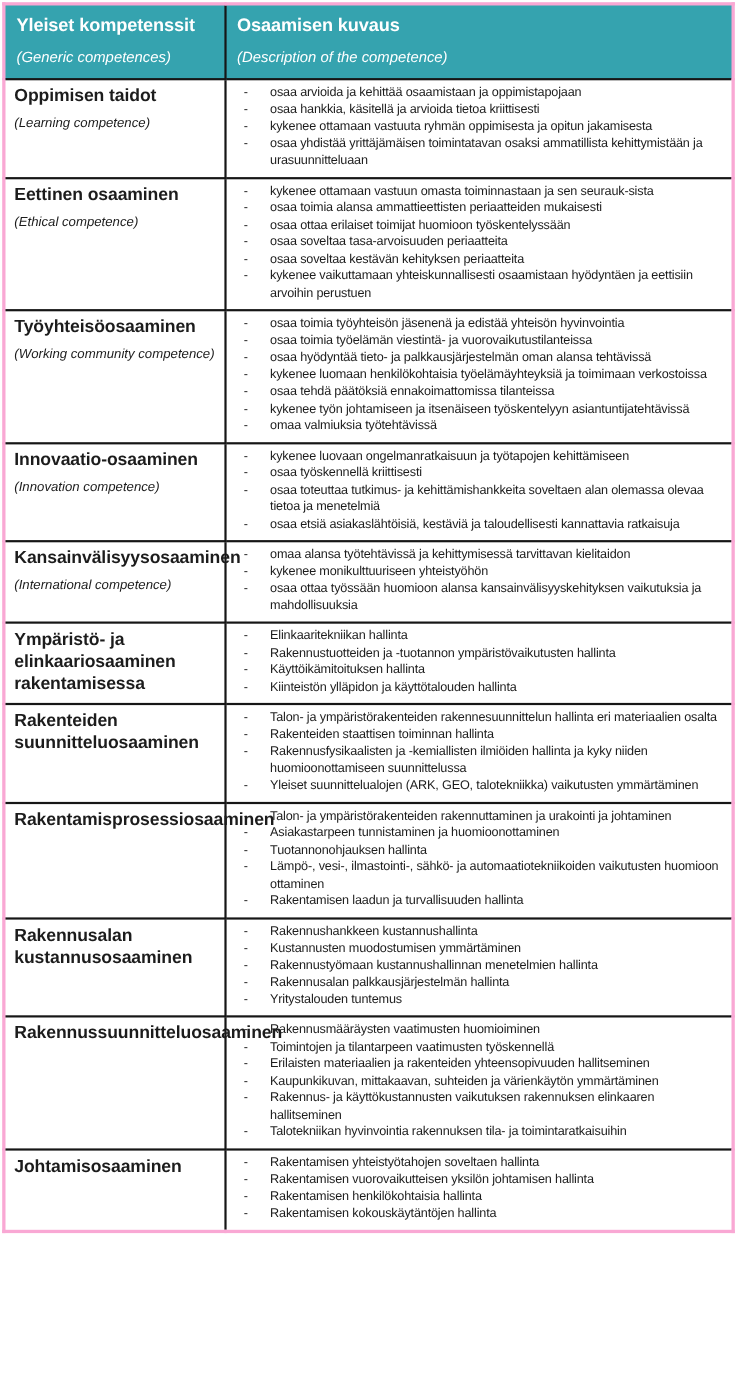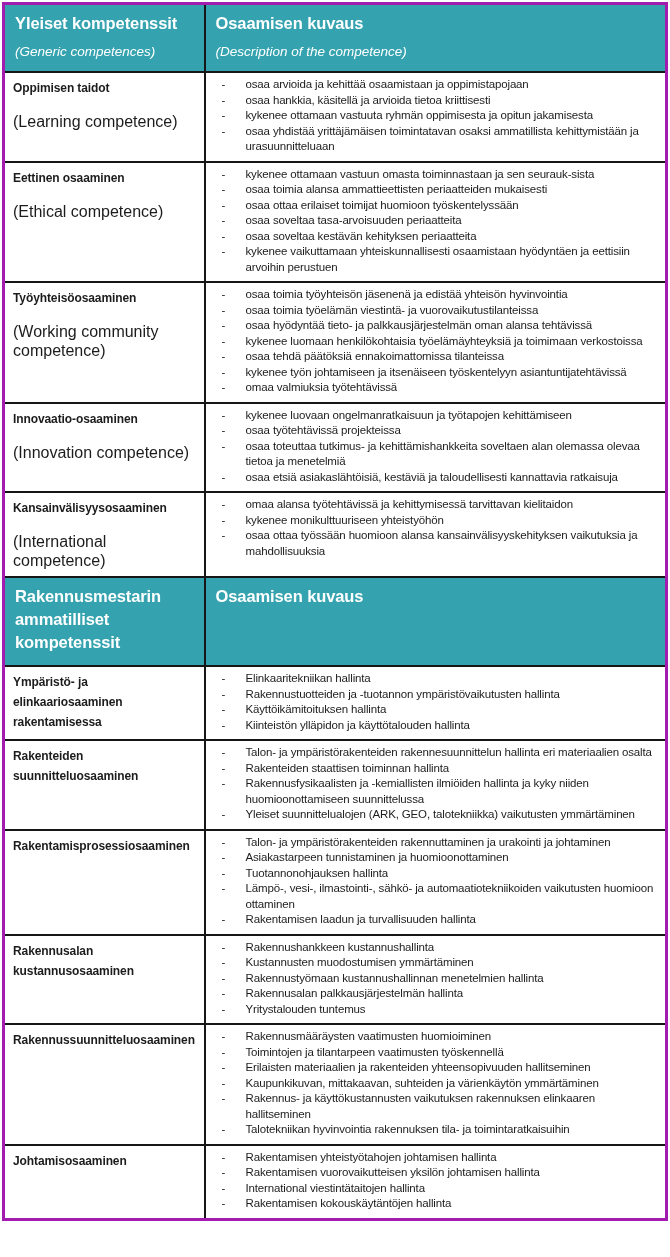--- a/index.html
+++ b/index.html
@@ -13,21 +13,21 @@
     width: 670px;
     min-height: 1257px;
     box-sizing: border-box;
     padding: 2px;
     background: #ffffff;
   }
   table.comp-table {
     width: 100%;
     border-collapse: collapse;
     table-layout: fixed;
-    border: 3px solid #a21caf;
+    border: 3px solid #f9a8d4;
   }
   table.comp-table td {
     border: 2px solid #161616;
     vertical-align: top;
     padding: 0;
   }
   
   tr.head-row td {
     background: var(--header-bg, #35a3af);
     color: var(--header-text, #ffffff);
@@ -42,29 +42,30 @@
   .h-sub {
     font-size: 13.5px;
     font-weight: 400;
     font-style: italic;
     margin-top: 9px;
     line-height: 16px;
   }
   
   .label-inner { padding: 5px 6px 6px 8px; }
   .r-title {
-    font-size: 12px;
+    font-size: 16px;
     font-weight: 700;
     line-height: 20px;
     letter-spacing: -0.1px;
   }
   .r-sub {
-    font-size: 16px;
+    font-size: 12px;
+    font-style: italic;
     line-height: 19px;
-    margin-top: 14px;
+    margin-top: 4px;
   }
   .desc ul {
     list-style: none;
     margin: 0;
     padding: 4px 6px 6px 0;
   }
   .desc li {
     position: relative;
     padding-left: 40px;
     font-size: 11.5px;
@@ -157,51 +158,39 @@
         <tr class="comp-row">
           <td class="label">
             <div class="label-inner">
               <div class="r-title">Innovaatio-osaaminen</div>
               <div class="r-sub">(Innovation competence)</div>
             </div>
           </td>
           <td class="desc">
             <ul>
               <li><span class="dash">-</span><span class="li-text">kykenee luovaan ongelmanratkaisuun ja työtapojen kehittämiseen</span></li>
-              <li><span class="dash">-</span><span class="li-text">osaa työtehtävissä projekteissa</span></li>
+              <li><span class="dash">-</span><span class="li-text">osaa työskennellä kriittisesti</span></li>
               <li><span class="dash">-</span><span class="li-text">osaa toteuttaa tutkimus- ja kehittämishankkeita soveltaen alan olemassa olevaa tietoa ja menetelmiä</span></li>
               <li><span class="dash">-</span><span class="li-text">osaa etsiä asiakaslähtöisiä, kestäviä ja taloudellisesti kannattavia ratkaisuja</span></li>
             </ul>
           </td>
         </tr>
         <tr class="comp-row">
           <td class="label">
             <div class="label-inner">
               <div class="r-title">Kansainvälisyysosaaminen</div>
               <div class="r-sub">(International competence)</div>
             </div>
           </td>
           <td class="desc">
             <ul>
               <li><span class="dash">-</span><span class="li-text">omaa alansa työtehtävissä ja kehittymisessä tarvittavan kielitaidon</span></li>
               <li><span class="dash">-</span><span class="li-text">kykenee monikulttuuriseen yhteistyöhön</span></li>
               <li><span class="dash">-</span><span class="li-text">osaa ottaa työssään huomioon alansa kansainvälisyyskehityksen vaikutuksia ja mahdollisuuksia</span></li>
             </ul>
-          </td>
-        </tr>
-        <tr class="head-row">
-          <td class="col-left">
-            <div class="head-inner">
-              <div class="h-title">Rakennusmestarin ammatilliset kompetenssit</div>
-            </div>
-          </td>
-          <td class="col-right">
-            <div class="head-inner">
-              <div class="h-title">Osaamisen kuvaus</div>
-            </div>
           </td>
         </tr>
         <tr class="comp-row">
           <td class="label">
             <div class="label-inner">
               <div class="r-title">Ympäristö- ja elinkaariosaaminen rakentamisessa</div>
             </div>
           </td>
           <td class="desc">
             <ul>
@@ -277,22 +266,22 @@
           </td>
         </tr>
         <tr class="comp-row">
           <td class="label">
             <div class="label-inner">
               <div class="r-title">Johtamisosaaminen</div>
             </div>
           </td>
           <td class="desc">
             <ul>
-              <li><span class="dash">-</span><span class="li-text">Rakentamisen yhteistyötahojen johtamisen hallinta</span></li>
+              <li><span class="dash">-</span><span class="li-text">Rakentamisen yhteistyötahojen soveltaen hallinta</span></li>
               <li><span class="dash">-</span><span class="li-text">Rakentamisen vuorovaikutteisen yksilön johtamisen hallinta</span></li>
-              <li><span class="dash">-</span><span class="li-text">International viestintätaitojen hallinta</span></li>
+              <li><span class="dash">-</span><span class="li-text">Rakentamisen henkilökohtaisia hallinta</span></li>
               <li><span class="dash">-</span><span class="li-text">Rakentamisen kokouskäytäntöjen hallinta</span></li>
             </ul>
           </td>
         </tr>
       </tbody>
   </table>
 </div>
 
 </body></html>

